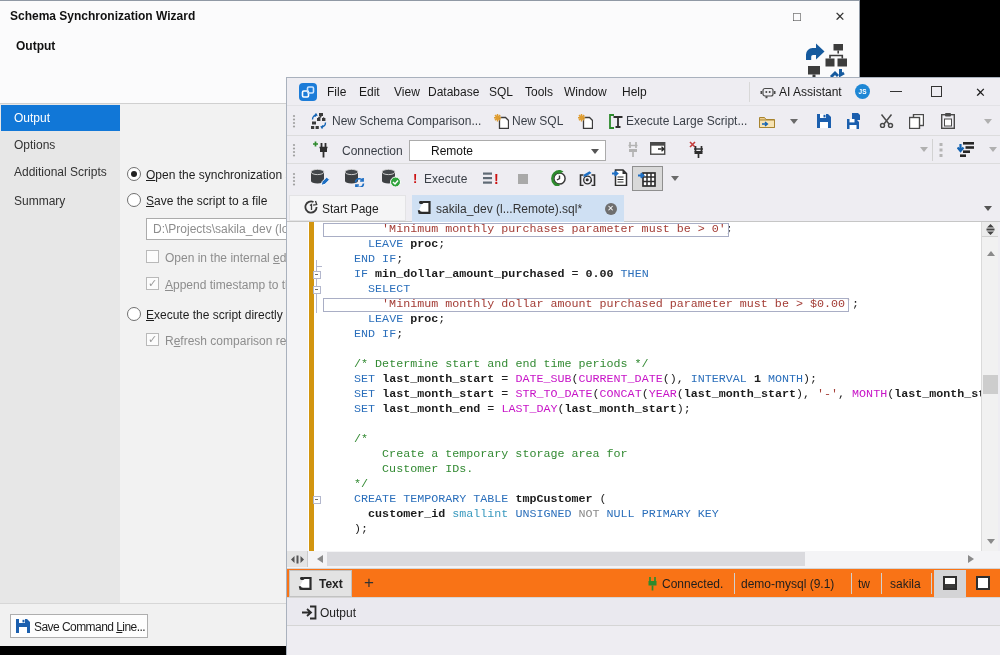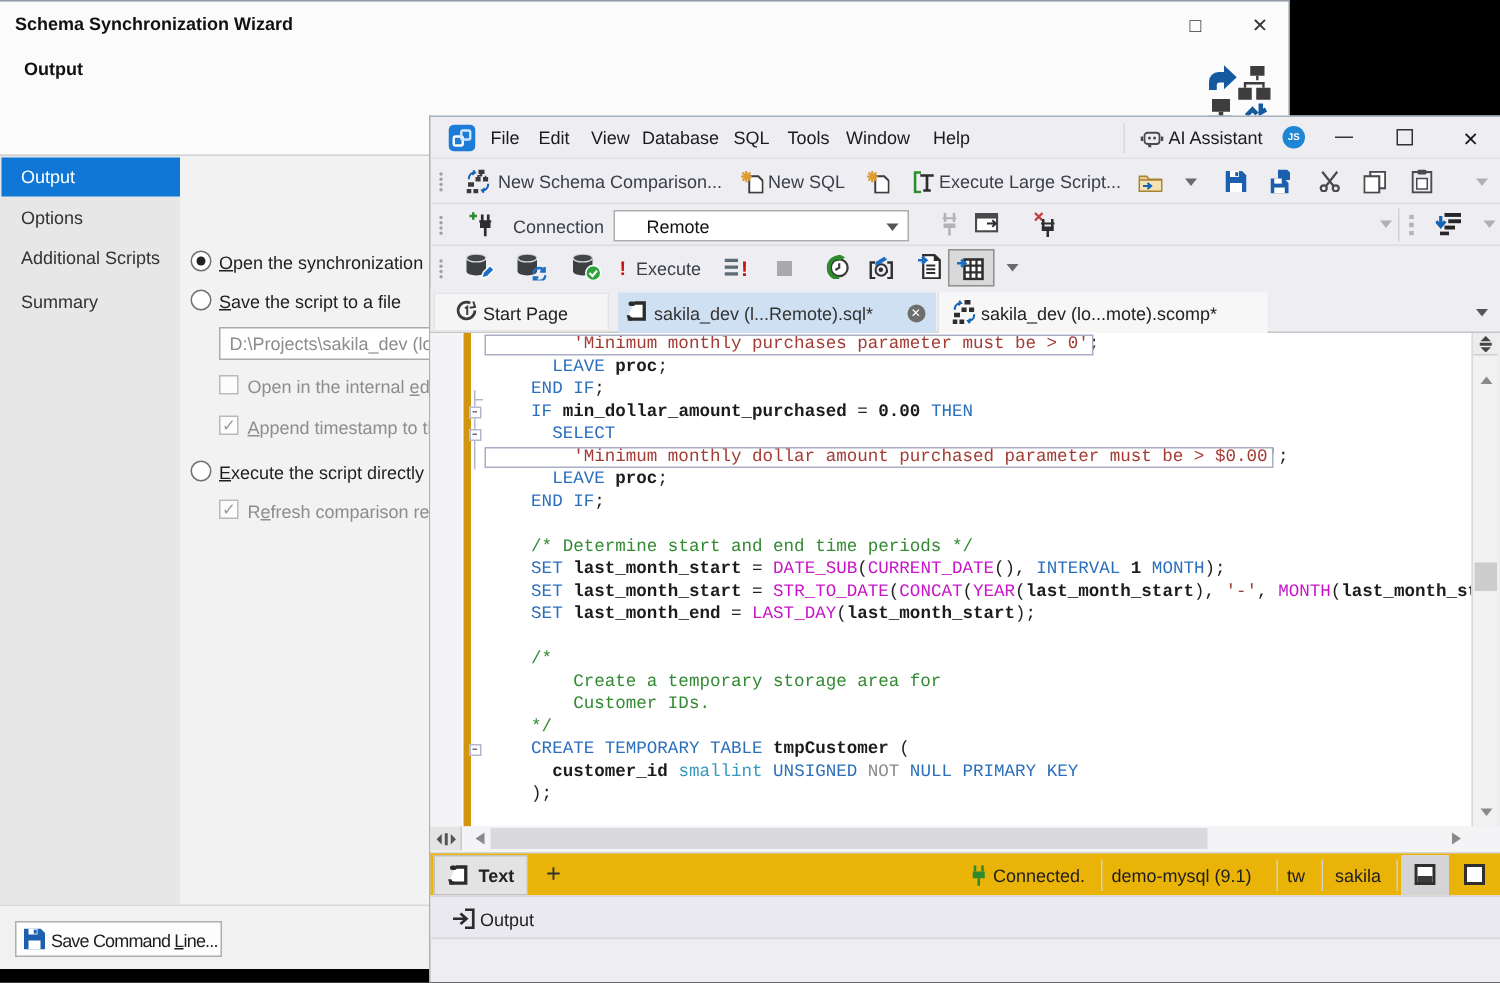--- a/index.html
+++ b/index.html
@@ -46,21 +46,21 @@
   .fn { color:#c714c7; }
   .num { color:#1c1c1c; font-weight:bold; }
   .gy { color:#8a8a8a; }
   .stmtbox { position:absolute; border:1px solid #a9aec5; }
   .fold { position:absolute; left:25.5px; width:8px; height:8px; border:1px solid #b3b7cd; background:#fff; }
   .fold::after { content:""; position:absolute; left:1.5px; top:2.5px; width:3px; height:1px; background:#707070; }
   
   #vscroll { left:694px; top:144px; width:17px; height:329px; background:#f1f1f1; border-left:1px solid #dadada; }
   #hscrollrow { left:0; top:473px; width:714px; height:17px; background:#f4f4f6; }
   
-  #textrow { left:0; top:490px; width:714px; height:29px; background:#eab308; border-top:1px solid #d5d5d5; }
+  #textrow { left:0; top:490px; width:714px; height:29px; background:#f97316; border-top:1px solid #d5d5d5; }
   #texttab { position:absolute; left:2px; top:1px; width:63px; height:27px; background:#e3e3e3; border:1px solid #c2c2c2; }
   #outputrow { left:0; top:519px; width:714px; height:29px; background:#eae9ef; border-top:1px solid #d5d5d5; border-bottom:1px solid #d5d5d5; }
   #statusrow { left:0; top:548px; width:714px; height:30px; background:#eeedf2; }
   .sep { position:absolute; width:1px; background:#d0d0d0; }
 </style>
 </head>
 <body>
 
 <div id="wizard" class="abs">
   <div id="wiz-title" class="abs">Schema Synchronization Wizard</div>
@@ -368,35 +368,20 @@
     <div class="tbtxt" style="left:35px; top:9px; color:#222;">Start Page</div>
     <div id="tab-active">
       <svg class="abs" style="left:5px; top:5px;" width="15" height="15" viewBox="0 0 15 15">
         <path d="M6 2 H12.5 V12.8 H4.5 a2.6 2.6 0 0 1 -2.6 -2.6" stroke="#2b2b2b" stroke-width="2.2" fill="#fff"></path>
         <rect x="2" y="1" width="4.5" height="3" rx="1.4" fill="#2b2b2b"></rect>
         <path d="M1.5 12.8 h3" stroke="#2b2b2b" stroke-width="2.2"></path>
       </svg>
       <span style="position:absolute; left:24px; top:7px; font-weight:normal; color:#333;">sakila_dev (l...Remote).sql*</span>
       <span style="position:absolute; left:192.5px; top:8px; width:12px; height:12px; background:#6e6e6e; border-radius:50%; color:#fff; font-size:8px; line-height:12px; text-align:center;">✕</span>
     </div>
-    <div id="tab3">
-      <svg class="abs" style="left:9px; top:5px;" width="16" height="16" viewBox="0 0 16 16">
-        <g fill="#2e2e2e">
-            <rect x="8" y="0" width="4" height="3"></rect>
-            <rect x="6" y="5" width="3.4" height="3"></rect>
-            <rect x="11" y="5" width="3.4" height="3"></rect>
-            <rect x="1" y="8.5" width="4" height="3"></rect>
-            <rect x="0" y="13" width="3.2" height="3"></rect>
-            <rect x="4.6" y="13" width="3.2" height="3"></rect>
-          </g>
-        <path d="M1.5 6.5 C1.5 3.5 3.5 2 5.5 2 l-1-1.5 M5.5 2 l-1.7 1.5" stroke="#1464b4" stroke-width="1.4" fill="none"></path>
-        <path d="M14.5 9.5 C14.5 12.5 12.5 14 10.5 14 l1 1.5 M10.5 14 l1.7-1.5" stroke="#1464b4" stroke-width="1.4" fill="none"></path>
-      </svg>
-      <span style="position:absolute; left:28px; top:7px; color:#222;">sakila_dev (lo...mote).scomp*</span>
-    </div>
     <div class="abs" style="left:697px; top:13px; width:0; height:0; border:4px solid transparent; border-top:5px solid #555;"></div>
   </div>
   <div id="editor" class="abs">
     <div class="abs" style="left:0; top:0; width:21px; height:329px; background:#f4f4f6;"></div>
     <div id="orangebar" class="abs"></div>
     <div class="abs" style="left:29px; top:38px; width:1px; height:53px; background:#b3b7cd;"></div>
     <div class="abs" style="left:29px; top:44px; width:6px; height:1px; background:#b3b7cd;"></div>
     <div id="code" class="abs">        <span class="str">'Minimum monthly purchases parameter must be &gt; 0'</span>;
       <span class="kw">LEAVE</span> <span class="idf">proc</span>;
     <span class="kw">END IF</span>;

